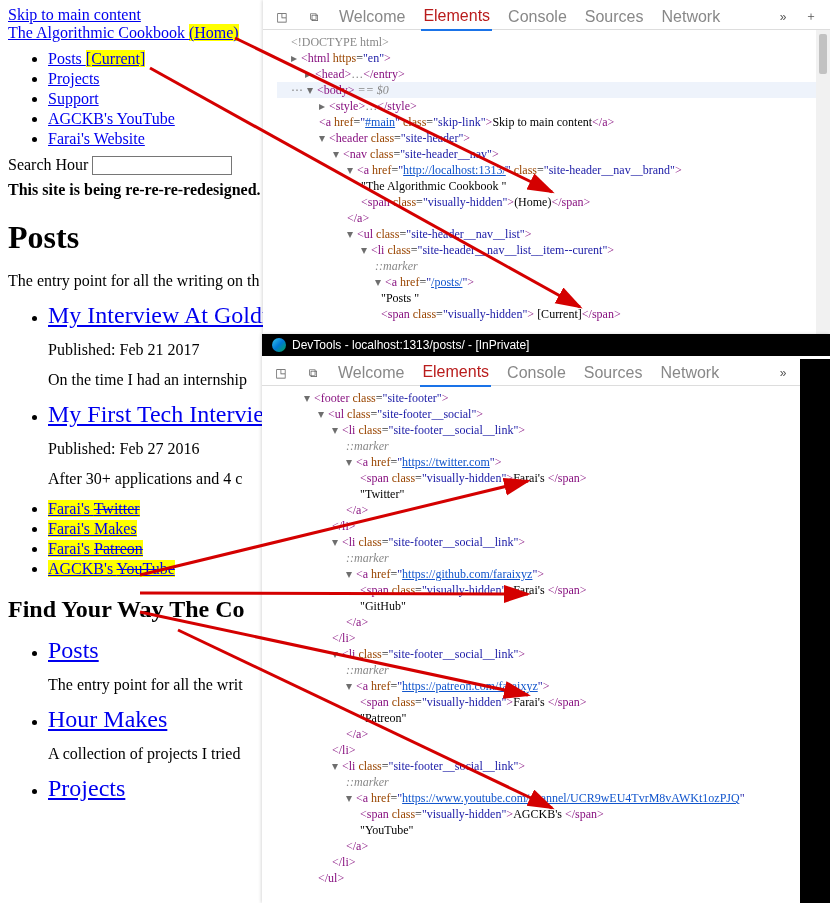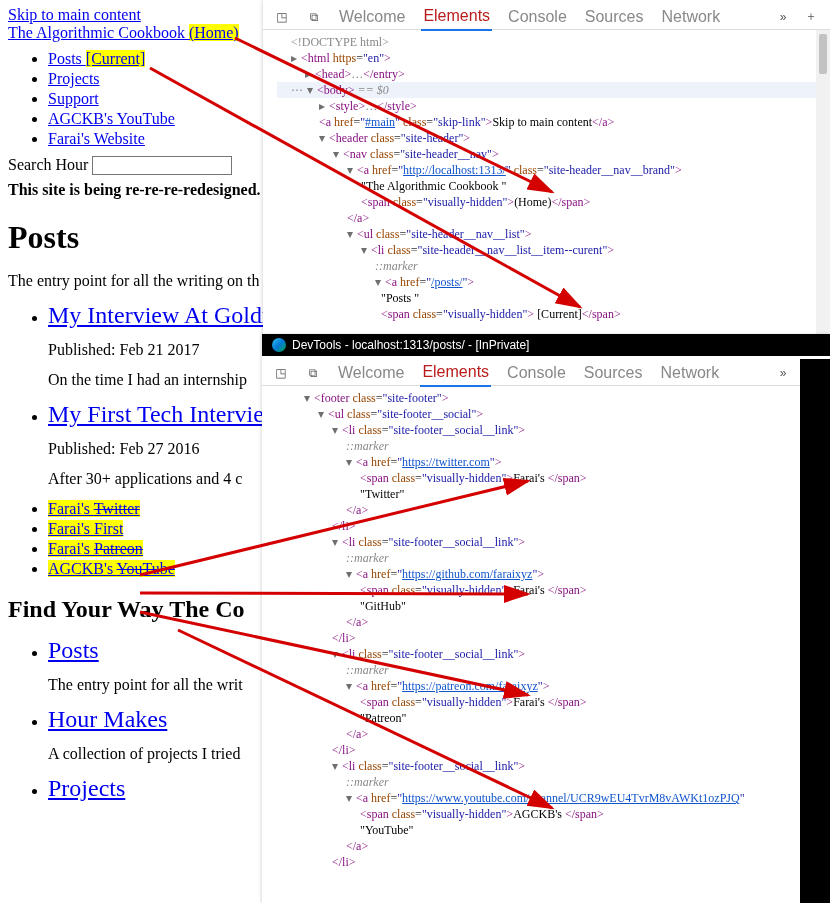--- a/index.html
+++ b/index.html
@@ -154,21 +154,21 @@
       <h3><a href="#">My Interview At Goldma</a></h3>
       <p>Published: Feb 21 2017</p>
       <p>On the time I had an internship</p>
     </li>
     <li>
       <h3><a href="#">My First Tech Interview</a></h3>
       <p>Published: Feb 27 2016</p>
       <p>After 30+ applications and 4 c</p>
     </li>
     <li><a href="#"><span class="hl">Farai's </span><span class="hl st">Twitter</span></a></li>
-    <li><a href="#"><span class="hl">Farai's </span><span class="hl">First</span></a></li>
+    <li><a href="#"><span class="hl">Farai's </span><span class="hl">Makes</span></a></li>
     <li><a href="#"><span class="hl">Farai's </span><span class="hl st">Patreon</span></a></li>
     <li><a href="#"><span class="hl">AGCKB's </span><span class="hl st">YouTube</span></a></li>
   </ul>
 
   <h2>Find Your Way The Co</h2>
   <ul>
     <li>
       <h3><a href="#">Posts</a></h3>
       <p>The entry point for all the writ</p>
     </li>
@@ -265,20 +265,21 @@
     <div class="ind5"><span class="tag">&lt;/a&gt;</span></div>
     <div class="ind4"><span class="tag">&lt;/li&gt;</span></div>
 
     <div class="ind4"><span class="arrow">▾</span><span class="tag">&lt;li</span> <span class="attr">class</span>=<span class="val">"<span>site-footer__social__link</span>"</span><span class="tag">&gt;</span></div>
     <div class="ind5"><span class="pseudo">::marker</span></div>
     <div class="ind5"><span class="arrow">▾</span><span class="tag">&lt;a</span> <span class="attr">href</span>=<span class="val">"<span class="link">https://www.youtube.com/channel/UCR9wEU4TvrM8vAWKt1ozPJQ</span>"</span></div>
     <div class="ind6"><span class="tag">&lt;span</span> <span class="attr">class</span>=<span class="val">"<span>visually-hidden</span>"</span><span class="tag">&gt;</span><span class="txt">AGCKB's </span><span class="tag">&lt;/span&gt;</span></div>
     <div class="ind6"><span class="txt">"YouTube"</span></div>
     <div class="ind5"><span class="tag">&lt;/a&gt;</span></div>
     <div class="ind4"><span class="tag">&lt;/li&gt;</span></div>
+    <div class="ind3"><span class="tag">&lt;/ul&gt;</span></div>
   </div>
 </div>
 
 <div class="black-strip"></div>
 
 <svg class="arrows-svg">
   <defs>
     <marker id="ah" markerWidth="10" markerHeight="10" refX="8" refY="3" orient="auto">
       <path d="M0,0 L9,3 L0,6 Z" fill="#d40000"></path>
     </marker>

